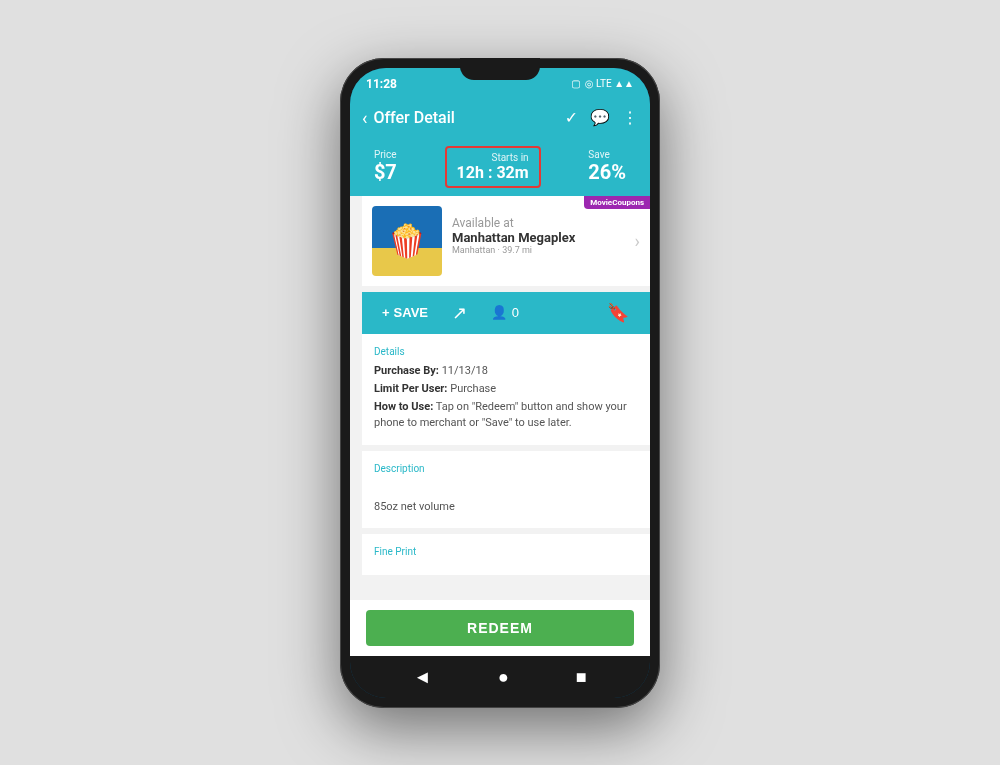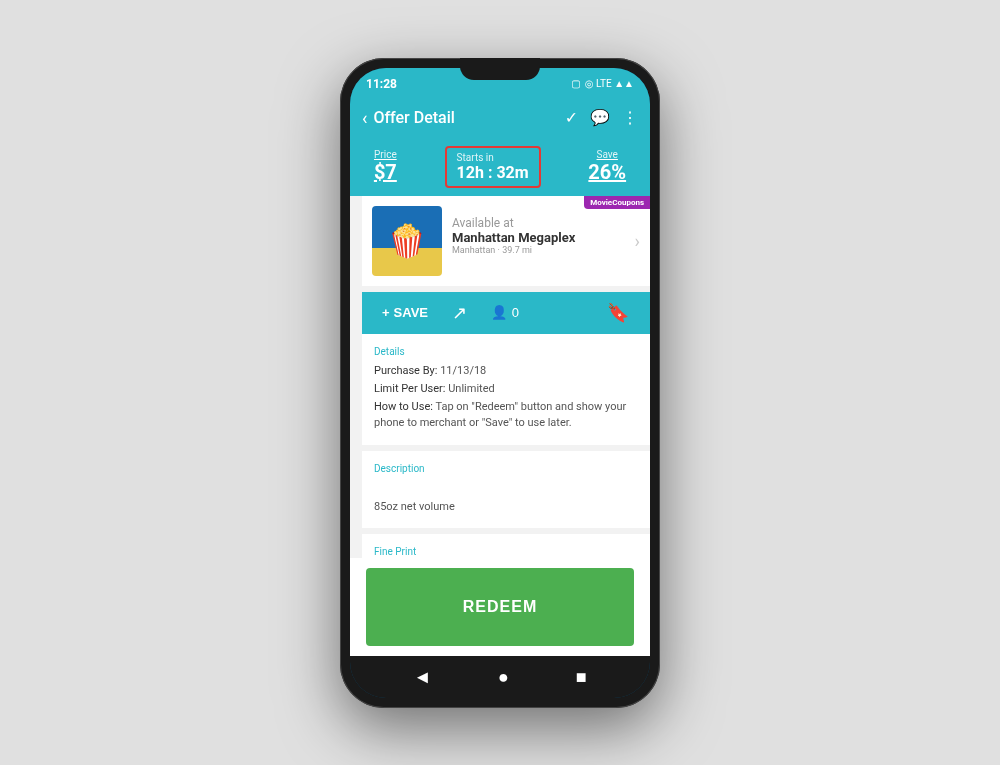--- a/index.html
+++ b/index.html
@@ -112,41 +112,39 @@
     
     .price-bar {
       background: #2ab8c8;
       display: flex;
       justify-content: space-around;
       align-items: center;
       padding: 6px 0 8px;
     }
 
     .price-item {
-      text-align: center;
-      color: white;
-      text-decoration: underline;
+      color: white;
     }
 
     .price-label {
       font-size: 10px;
       color: rgba(255,255,255,0.85);
     }
 
     .price-value {
       font-size: 20px;
       font-weight: bold;
       color: white;
     }
 
     .starts-in-box {
       border: 2px solid #e53935;
       border-radius: 4px;
       padding: 4px 10px;
-      text-align: left;
+      text-align: right;
     }
 
     .starts-in-label {
       font-size: 10px;
       color: rgba(255,255,255,0.85);
     }
 
     .starts-in-value {
       font-size: 16px;
       font-weight: bold;
@@ -293,21 +291,21 @@
     }
 
     .detail-row {
       font-size: 11px;
       color: #555;
       margin-bottom: 3px;
       line-height: 1.4;
     }
 
     .detail-label {
-      font-weight: normal;
+      font-weight: bold;
       color: #333;
       margin-top: 24px;
     }
 
     
     .description-section {
       background: white;
       padding: 12px;
       margin-bottom: 6px;
     }
@@ -329,22 +327,22 @@
       background: white;
       padding: 10px 16px;
     }
 
     .redeem-btn {
       width: 100%;
       background: #4caf50;
       color: white;
       border: none;
       border-radius: 4px;
-      padding: 30px;
-      font-size: 16px;
+      padding: 10px;
+      font-size: 14px;
       font-weight: bold;
       letter-spacing: 1px;
       cursor: pointer;
     }
 
     
     .nav-bar {
       background: #1a1a1a;
       height: 42px;
       display: flex;
@@ -449,21 +447,21 @@
       </div>
 
       <div class="details-section">
         <div class="section-title">Details</div>
         <div class="detail-row">
           <span class="detail-label">Purchase By:</span>
           <span>11/13/18</span>
         </div>
         <div class="detail-row">
           <span class="detail-label">Limit Per User:</span>
-          <span>Unlimited</span>
+          <span>Purchase</span>
         </div>
         <div class="detail-row">
           <span class="detail-label">How to Use:</span>
           <span>Tap on "Redeem" button and show your phone to merchant or "Save" to use later.</span>
         </div>
       </div>
 
       <div class="description-section">
         <div class="section-title">Description</div>
         <br>

